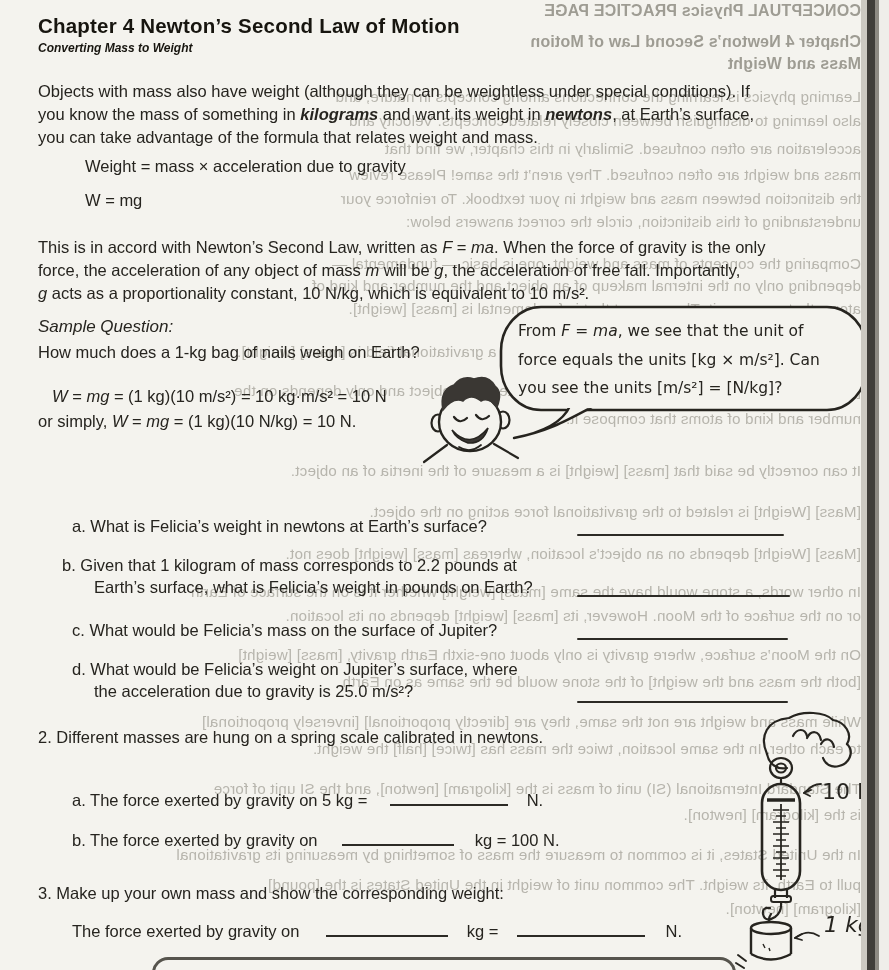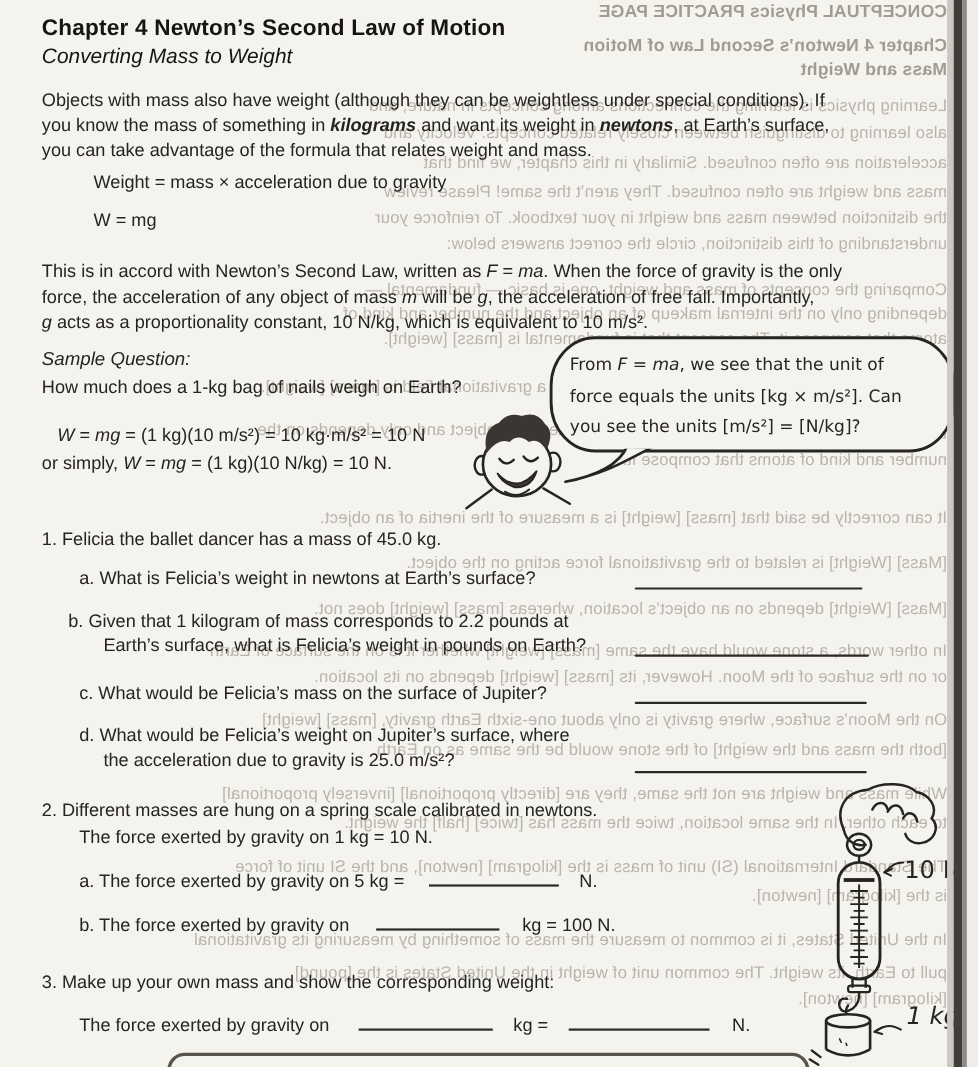--- a/index.html
+++ b/index.html
@@ -5,21 +5,21 @@
   html,body{margin:0;padding:0;width:889px;height:970px;overflow:hidden;background:#e9e7e2;}
   .page{position:relative;width:889px;height:970px;background:#f4f3ee;overflow:hidden;
         font-family:"Liberation Sans",sans-serif;color:#26241f;}
   
   .t{position:absolute;white-space:nowrap;font-size:16.5px;color:#26241f;}
   .para{line-height:23px;}
   .italic{}
   .i{font-style:italic;}
   .b{font-weight:700;font-style:italic;}
   .title{font-size:20.5px;font-weight:700;color:#17150f;letter-spacing:.2px;}
-  .subtitle{font-size:19px;font-weight:400;font-style:italic;color:#17150f;}
+  .subtitle{font-size:12px;font-weight:700;font-style:italic;color:#17150f;}
   .hitalic{font-size:17px;font-style:italic;}
   
   .blank{position:absolute;height:2px;background:#2c2a25;border-radius:1px;}
   .blank-inline{display:inline-block;border-bottom:2px solid #2c2a25;height:13px;}
   
   .ghost-layer{position:absolute;inset:0;transform:scaleX(-1);pointer-events:none;
                filter:blur(0.45px);}
   .ghost-line{position:absolute;left:28px;white-space:nowrap;font-size:15.2px;
               color:#b7b5ad;letter-spacing:.2px;}
   .ghost-line.strong{color:#9e9c93;font-weight:700;font-size:16px;}
@@ -110,38 +110,36 @@
     <ellipse cx="85" cy="50" rx="6.5" ry="8.5" fill="#f4f3ee" stroke="#26241f" stroke-width="2.2"></ellipse>
     <ellipse cx="52" cy="52" rx="31" ry="29" fill="#f4f3ee" stroke="#26241f" stroke-width="2.4"></ellipse>
     <path d="M25,40 Q21,20 36,15 Q44,5 56,9 Q70,4 77,16 Q85,22 79,37 Q71,27 63,31 Q53,23 45,31 Q35,27 25,40 Z" fill="#3a3733" stroke="#3a3733" stroke-width="1.5"></path>
     <path d="M36,47 q6,8 13,1" stroke="#26241f" stroke-width="2.2" fill="none" stroke-linecap="round"></path>
     <path d="M58,45 q6,8 13,1" stroke="#26241f" stroke-width="2.2" fill="none" stroke-linecap="round"></path>
     <path d="M34,60 Q52,80 70,58 Q65,74 50,73 Q38,69 34,60 Z" fill="#3a3733" stroke="#26241f" stroke-width="1.6"></path>
     <path d="M41,77 q11,7 22,-2" stroke="#26241f" stroke-width="1.8" fill="none" stroke-linecap="round"></path>
   </svg>
 
 
-  <div class="t" style="left:38px;top:481px">1. Felicia the ballet dancer has a mass of 45.0 kg.</div>
 
   <div class="t" style="left:72px;top:517px">a. What is Felicia’s weight in newtons at Earth’s surface?</div>
   <div class="blank" style="left:577px;top:534px;width:207px"></div>
 
   <div class="t" style="left:62px;top:556px">b. Given that 1 kilogram of mass corresponds to 2.2 pounds at</div>
   <div class="t" style="left:94px;top:578px">Earth’s surface, what is Felicia’s weight in pounds on Earth?</div>
   <div class="blank" style="left:577px;top:595px;width:213px"></div>
 
   <div class="t" style="left:72px;top:621px">c. What would be Felicia’s mass on the surface of Jupiter?</div>
   <div class="blank" style="left:577px;top:638px;width:211px"></div>
 
   <div class="t" style="left:72px;top:660px">d. What would be Felicia’s weight on Jupiter’s surface, where</div>
   <div class="t" style="left:94px;top:682px">the acceleration due to gravity is 25.0 m/s²?</div>
   <div class="blank" style="left:577px;top:701px;width:211px"></div>
 
   <div class="t" style="left:38px;top:728px">2. Different masses are hung on a spring scale calibrated in newtons.</div>
-  <div class="t" style="left:72px;top:752px">The force exerted by gravity on 1 kg = 10 N.</div>
 
   <div class="t" style="left:72px;top:791px">
     <span>a. The force exerted by gravity on 5 kg =</span>
     <span class="blank-inline" style="width:118px;margin:0 14px 0 18px"></span>
     <span>N.</span>
   </div>
 
   <div class="t" style="left:72px;top:831px">
     <span>b. The force exerted by gravity on</span>
     <span class="blank-inline" style="width:112px;margin:0 16px 0 20px"></span>

